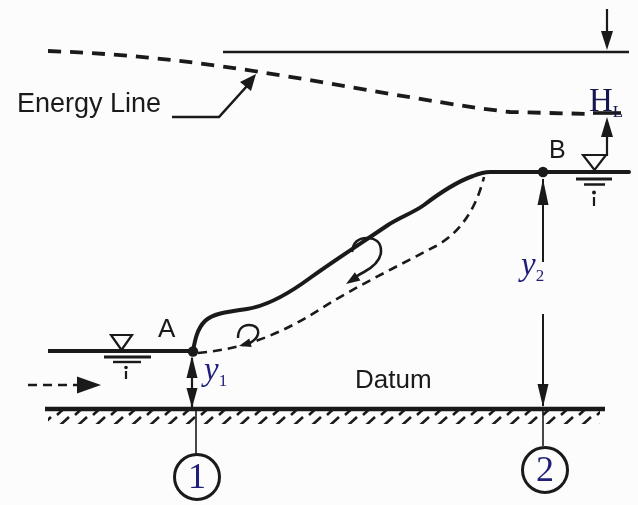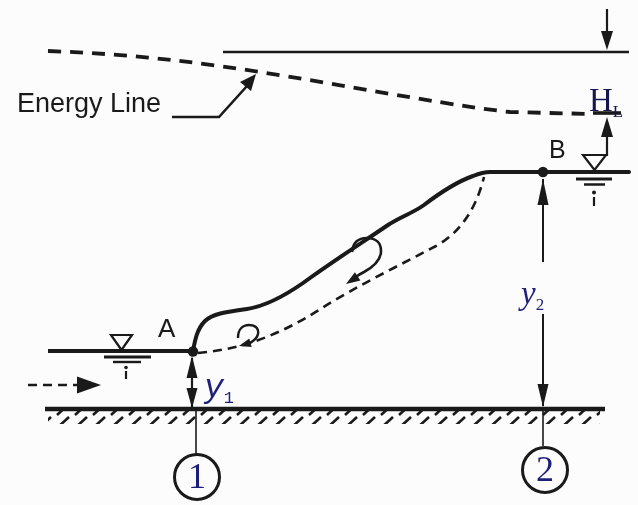--- a/index.html
+++ b/index.html
@@ -32,22 +32,22 @@
   .mathlbl {
     position: absolute;
     font-family: "Liberation Serif", serif;
     color: #1f1f7a;
     line-height: 1;
     white-space: nowrap;
     user-select: none;
   }
   .lbl-hl { left: 589px; top: 63px; font-size: 33px; color: #15154f; margin-top: 21px; }
   .lbl-hl .sub { font-size: 18px; vertical-align: -7px; }
-  .lbl-y1 { left: 204px; top: 372px; font-size: 33px; font-style: italic; font-family: Liberation Mono, monospace; }
-  .lbl-y2 { left: 521px; top: 277px; font-size: 33px; font-style: italic; }
+  .lbl-y1 { left: 204px; top: 353px; font-size: 33px; font-style: italic; }
+  .lbl-y2 { left: 521px; top: 248px; font-size: 33px; font-style: italic; }
   .mathlbl .sub { font-size: 17px; font-style: normal; vertical-align: -6px; }
   .station-num {
     position: absolute;
     width: 46px; height: 46px;
     text-align: center;
     font-family: "Liberation Serif", serif;
     font-size: 36px;
     line-height: 44px;
     color: #1f1f7a;
     user-select: none;
@@ -157,20 +157,21 @@
     </g>
 
     <g>
       <line x1="543" y1="411" x2="543" y2="446" stroke="#1a1a1a" stroke-width="1.6"></line>
       <circle cx="545" cy="470" r="22.5" fill="none" stroke="#1a1a1a" stroke-width="3"></circle>
     </g>
   </svg>
 
   <div class="lbl lbl-energy">Energy Line</div>
 
+  <div class="lbl lbl-datum">Datum</div>
 
   <div class="lbl lbl-a">A</div>
 
   <div class="lbl lbl-b">B</div>
 
   <div class="mathlbl lbl-hl"><span>H</span><span class="sub">L</span></div>
 
   <div class="mathlbl lbl-y1"><span>y</span><span class="sub">1</span></div>
 
   <div class="mathlbl lbl-y2"><span>y</span><span class="sub">2</span></div>

